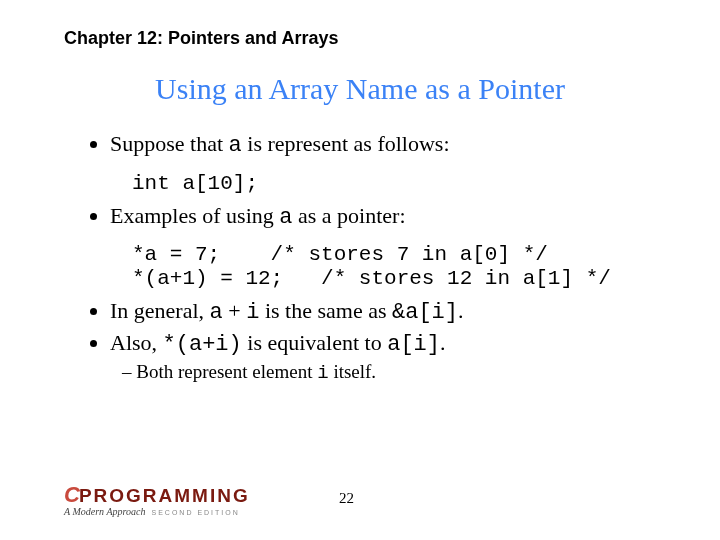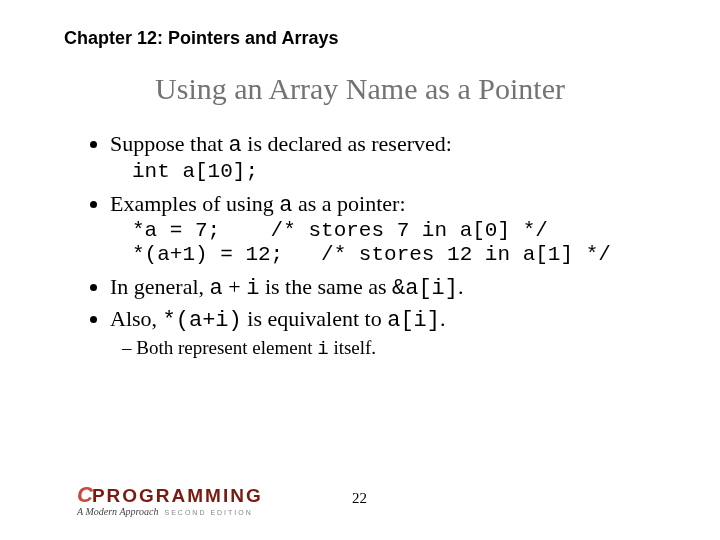--- a/index.html
+++ b/index.html
@@ -21,21 +21,21 @@
     font-weight: bold;
     font-size: 18px;
   }
   .title {
     position: absolute;
     top: 72px;
     left: 0;
     width: 720px;
     text-align: center;
     font-size: 30px;
-    color: #737373;
+    color: #3b82f6;
   }
   .content {
     position: absolute;
     top: 130px;
     left: 88px;
     width: 590px;
     font-size: 22px;
     line-height: 1.25;
   }
   ul.top {
@@ -54,31 +54,30 @@
   }
   ul.sub > li::before {
     content: "– ";
   }
   .code {
     font-family: "Courier New", Courier, monospace;
   }
   .codeblock {
     font-family: "Courier New", Courier, monospace;
     font-size: 21px;
-    margin: 0 0 6px 22px;
+    margin: 12px 0 6px 22px;
     white-space: pre;
     line-height: 1.15;
   }
   .footer {
     position: absolute;
     bottom: 18px;
     left: 64px;
     right: 18px;
     height: 40px;
-    margin-left: 13px;
   }
   .logo {
     position: absolute;
     left: 0;
     top: 0;
     width: 200px;
   }
   .logo-main {
     font-family: Arial, sans-serif;
     font-weight: bold;
@@ -128,21 +127,21 @@
 </head>
 <body>
 
 <div class="chapter">Chapter 12: Pointers and Arrays</div>
 
 <div class="title">Using an Array Name as a Pointer</div>
 
 <div class="content">
   <ul class="top">
     <li>
-      <span>Suppose that </span><span class="code">a</span><span> is declared as reserved:</span>
+      <span>Suppose that </span><span class="code">a</span><span> is represent as follows:</span>
       <div class="codeblock">int a[10];</div>
     </li>
     <li>
       <span>Examples of using </span><span class="code">a</span><span> as a pointer:</span>
       <div class="codeblock">*a = 7;    /* stores 7 in a[0] */
 *(a+1) = 12;   /* stores 12 in a[1] */</div>
     </li>
     <li>
       <span>In general, </span><span class="code">a</span><span> + </span><span class="code">i</span><span> is the same as </span><span class="code">&amp;a[i]</span><span>.</span>
     </li>

